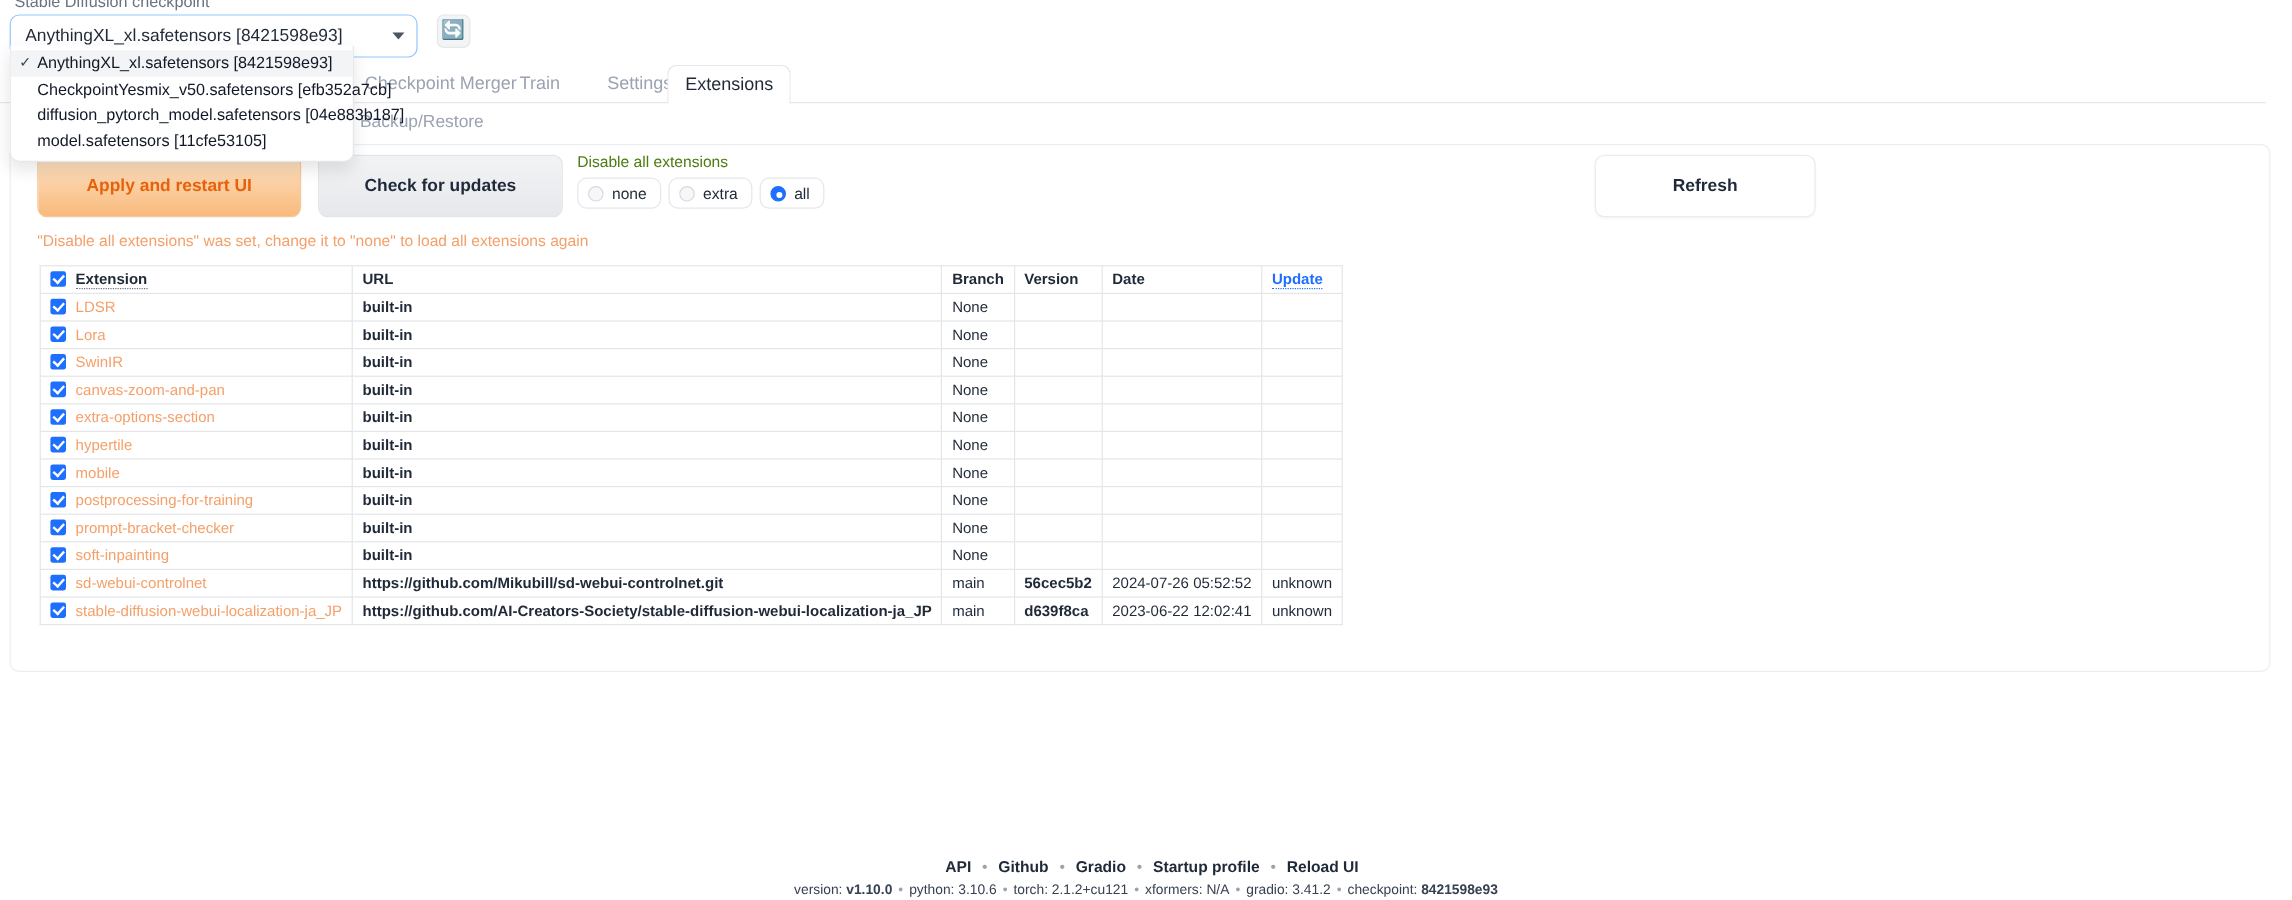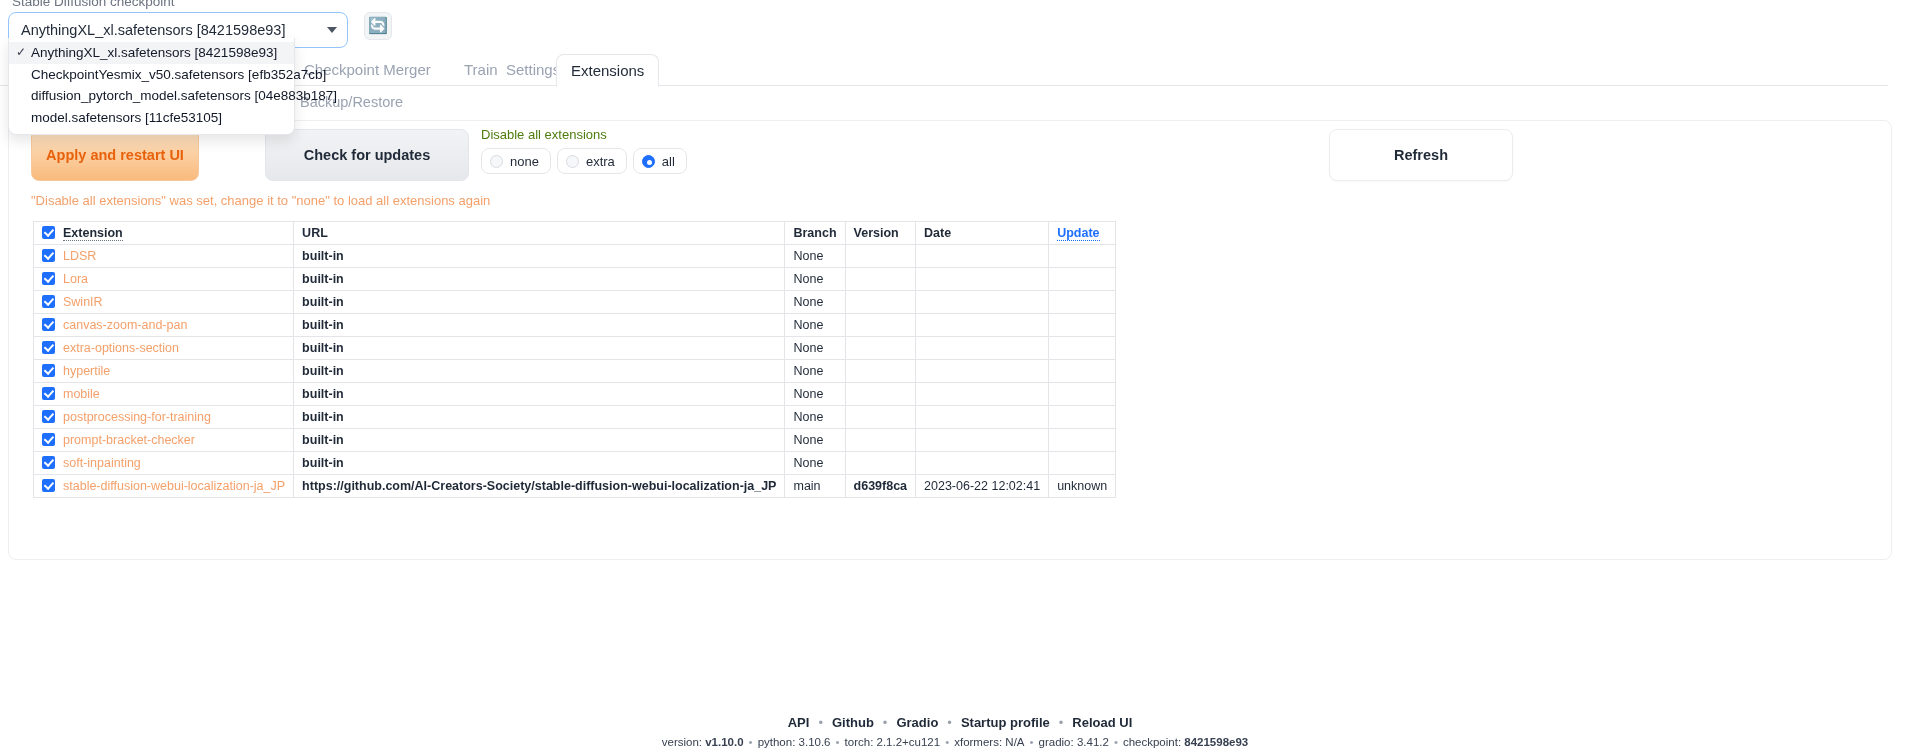--- a/index.html
+++ b/index.html
@@ -121,21 +121,21 @@
   .btn {
     position: absolute;
     height: 52px;
     border-radius: 8px;
     display: flex; align-items: center; justify-content: center;
     font-size: 14.5px; font-weight: bold;
     cursor: pointer;
     border: 1px solid transparent;
   }
   .btn-primary {
-    left: 22px; top: 8px; width: 168px;
+    left: 22px; top: 8px; width: 220px;
     background: linear-gradient(180deg,#fde3c6 0%,#f9ba7c 100%);
     color: #e8620c;
     border-color: #f6c99c;
   }
   .btn-secondary {
     left: 256px; top: 8px; width: 204px;
     background: linear-gradient(180deg,#f2f3f5 0%,#e6e8eb 100%);
     color: #1f2937;
     border-color: #e2e5e9;
   }
@@ -275,21 +275,21 @@
     <span>model.safetensors [11cfe53105]</span>
   </div>
 </div>
 
 <div class="refresh-btn">
   <span class="refresh-glyph">🔄</span>
 </div>
 
 <div class="tabs-row">
   <div class="tab" style="left:290px">Checkpoint Merger</div>
-  <div class="tab" style="left:450px">Train</div>
+  <div class="tab" style="left:419px">Train</div>
   <div class="tab" style="left:492px">Settings</div>
   <div class="tab active" style="left:556px">Extensions</div>
 </div>
 
 <div class="subtabs-row">
   <div class="subtab" style="left:300px">Backup/Restore</div>
 </div>
 
 <div class="panel">
 
@@ -413,20 +413,28 @@
         </tr>
         <tr>
           <td><span class="cb"></span><span class="ext-name">soft-inpainting</span></td>
           <td class="url-cell">built-in</td>
           <td class="cell-plain">None</td>
           <td class="cell-bold"></td>
           <td class="cell-plain"></td>
           <td class="cell-plain"></td>
         </tr>
         <tr>
+          <td><span class="cb"></span><span class="ext-name">sd-webui-controlnet</span></td>
+          <td class="url-cell">https://github.com/Mikubill/sd-webui-controlnet.git</td>
+          <td class="cell-plain">main</td>
+          <td class="cell-bold">56cec5b2</td>
+          <td class="cell-plain">2024-07-26 05:52:52</td>
+          <td class="cell-plain">unknown</td>
+        </tr>
+        <tr>
           <td><span class="cb"></span><span class="ext-name">stable-diffusion-webui-localization-ja_JP</span></td>
           <td class="url-cell">https://github.com/AI-Creators-Society/stable-diffusion-webui-localization-ja_JP</td>
           <td class="cell-plain">main</td>
           <td class="cell-bold">d639f8ca</td>
           <td class="cell-plain">2023-06-22 12:02:41</td>
           <td class="cell-plain">unknown</td>
         </tr>
       </tbody>
   </table>
 </div>

